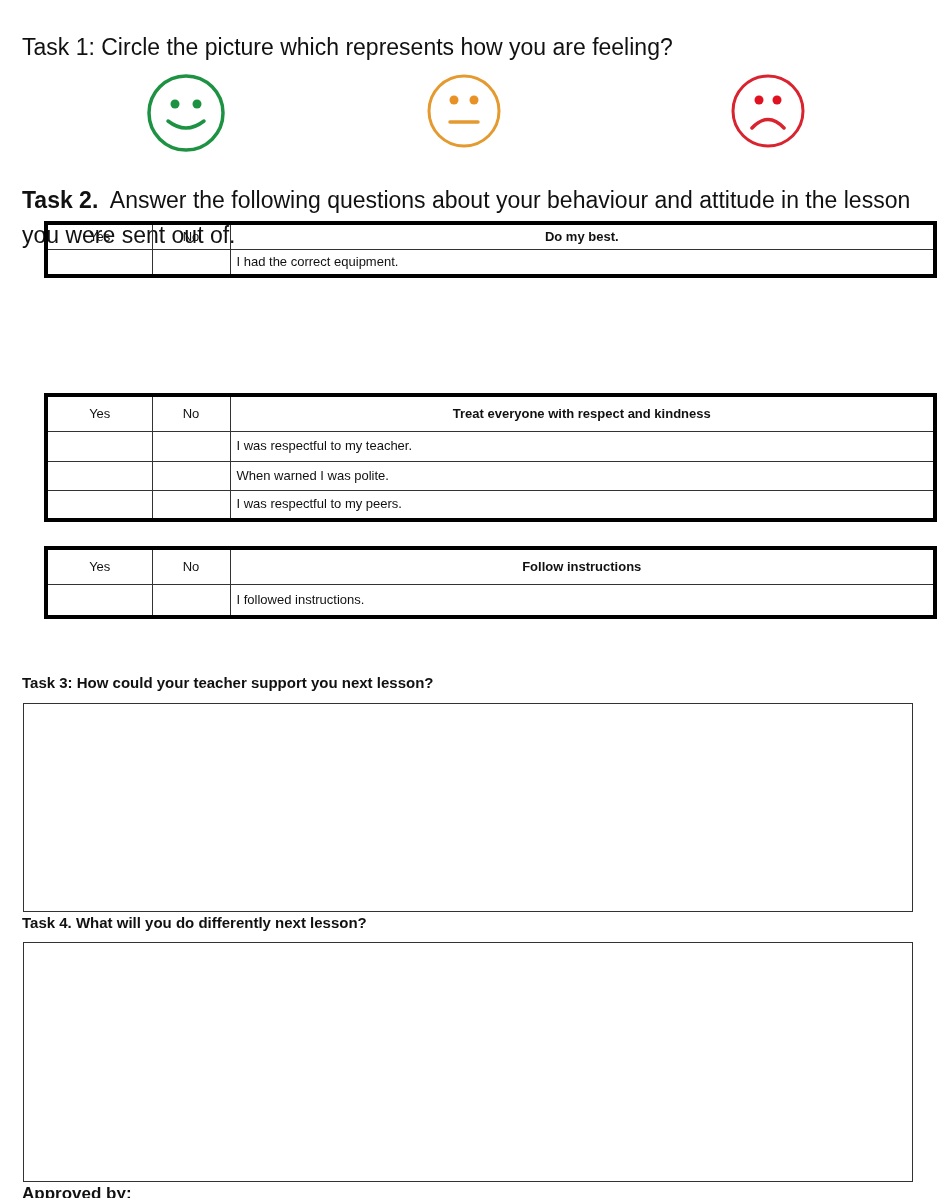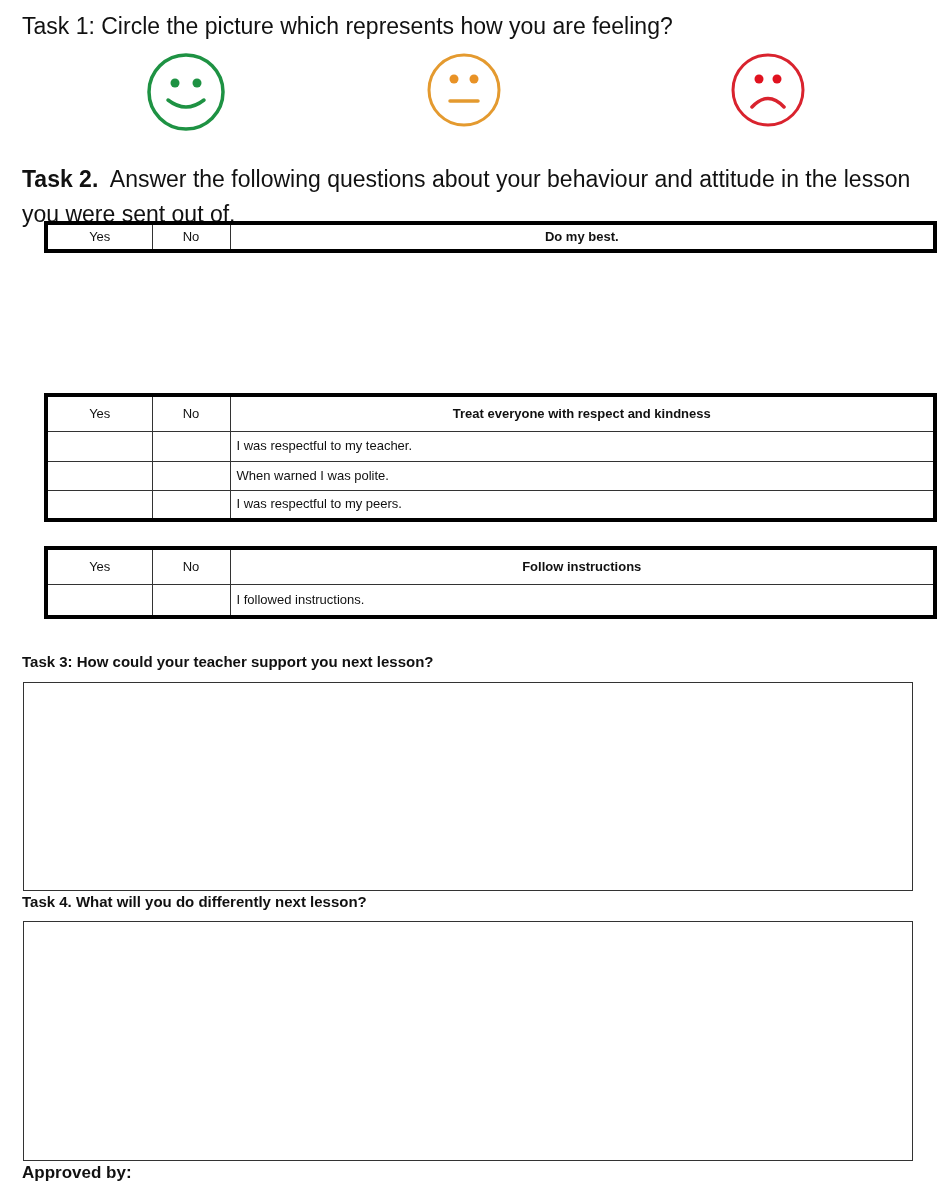--- a/index.html
+++ b/index.html
@@ -1,18 +1,18 @@
 <!DOCTYPE html>
 <html><head>
 <meta charset="utf-8">
 <style>
   * { box-sizing: border-box; margin: 0; padding: 0; }
   html, body { width: 941px; height: 1198px; background: #ffffff; overflow: hidden; }
   body { position: relative; font-family: "Liberation Sans", sans-serif; color: #111; }
-  .abs { position: absolute; }
+  .abs { position: absolute; margin-top: 21px; }
 
   .task1-title { left: 22px; top: 13px; font-size: 23px; white-space: nowrap; }
   .face { width: 80px; height: 80px; }
   .face svg { width: 80px; height: 80px; display: block; }
 
   .task2-title { left: 22px; top: 162px; font-size: 23px; line-height: 35px; width: 900px; }
   .task2-title b { font-weight: bold; }
 
   table.grid {
     position: absolute; left: 20px; width: 893px;
@@ -71,20 +71,25 @@
       <col class="c-yes">
       <col class="c-no">
       <col>
     </colgroup>
   <tbody>
       <tr>
     <th class="yn">Yes</th>
     <th class="yn">No</th>
     <th class="h">Do my best.</th>
   </tr>
+  <tr>
+        <td></td>
+        <td></td>
+        <td>I had the correct equipment.</td>
+      </tr>
 </tbody>
   </table>
 
 <table class="grid" style="top:393px;">
   <colgroup>
       <col class="c-yes">
       <col class="c-no">
       <col>
     </colgroup>
   <tbody>

